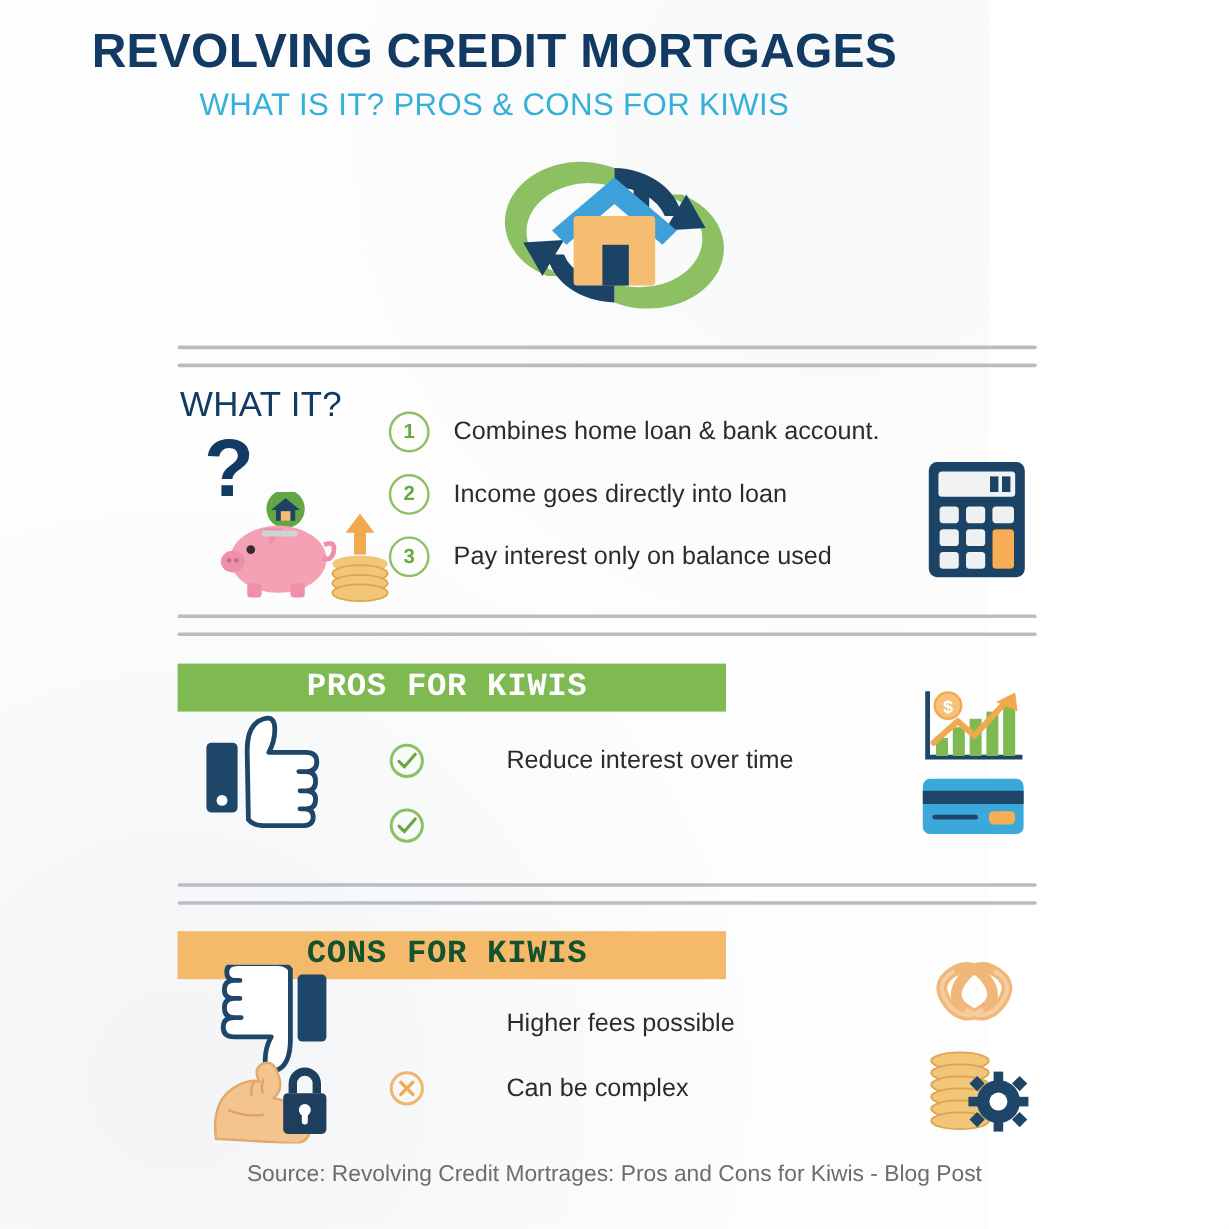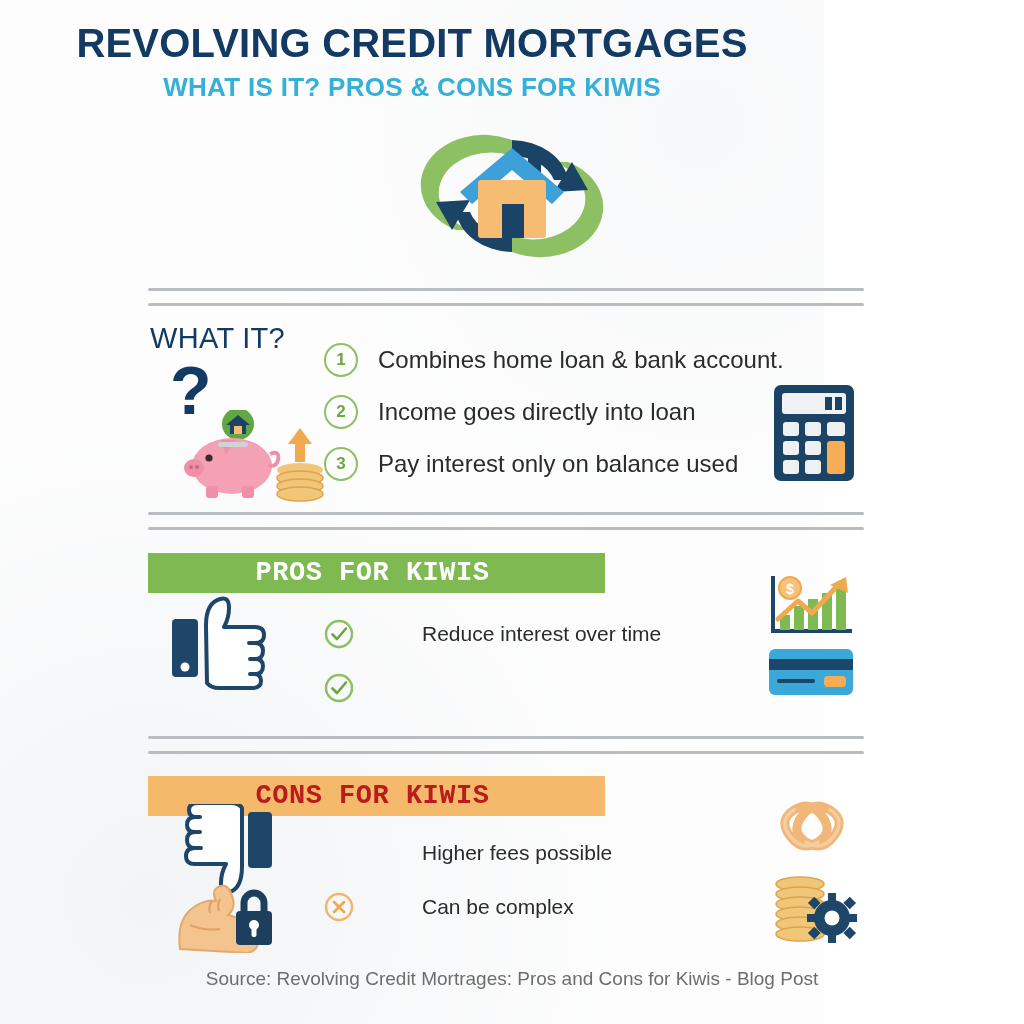--- a/index.html
+++ b/index.html
@@ -17,21 +17,21 @@
       #fdfdfd;
   }
   
   .header{padding-top:22px;text-align:center;}
   .title{
     font-size:40px;font-weight:bold;letter-spacing:.2px;
     color:#123a63;margin:0;line-height:1.08;
     text-shadow:0 1px 0 rgba(255,255,255,.6);
   }
   .subtitle{
-    font-size:26px;font-weight:bold;letter-spacing:.3px;
+    font-size:26px;font-weight:normal;letter-spacing:.3px;
     color:#35b0d8;margin:8px 0 0 0;line-height:1.1;
   }
   
   .hero{position:absolute;left:412px;top:118px;width:200px;height:155px;}
   
   .divider{position:absolute;left:148px;width:716px;}
   .divider .rule{height:3px;background:#b9bcc0;border-radius:2px;}
   .divider .rule+.rule{margin-top:12px;}
   
   .sec-what{position:absolute;left:148px;top:322px;width:724px;height:180px;}
@@ -43,30 +43,30 @@
   .piggy{position:absolute;left:28px;top:88px;width:155px;height:92px;}
   .numlist{position:absolute;left:176px;top:12px;width:460px;}
   .numrow{display:flex;align-items:center;height:52px;}
   .numcircle{
     width:30px;height:30px;border-radius:50%;
     border:2.5px solid #8cc063;color:#6aa83f;
     font-size:17px;font-weight:bold;
     display:flex;align-items:center;justify-content:center;
     flex:0 0 auto;
   }
-  .numtext{margin-left:20px;font-size:24px;color:#2b2b2b;white-space:nowrap;}
+  .numtext{margin-left:20px;font-size:21px;color:#2b2b2b;white-space:nowrap;}
   .calc{position:absolute;left:625px;top:62px;width:82px;height:98px;}
   
   .banner{
     position:absolute;height:40px;line-height:40px;
     font-size:27px;font-weight:bold;letter-spacing:.5px;
     text-align:center;padding-right:8px;box-sizing:border-box;font-family:Liberation Mono, monospace;
   }
   .banner-pros{left:148px;top:553px;width:457px;background:#7eb952;color:#ffffff;}
-  .banner-cons{left:148px;top:776px;width:457px;background:#f5b96b;color:#b91c1c;}
+  .banner-cons{left:148px;top:776px;width:457px;background:#f5b96b;color:#14532d;}
   
   .sec-pros{position:absolute;left:148px;top:553px;width:724px;height:175px;}
   .sec-cons{position:absolute;left:148px;top:776px;width:724px;height:180px;}
   .thumb{position:absolute;left:22px;top:38px;width:110px;height:100px;}
   .thumbdown{position:absolute;left:20px;top:28px;width:110px;height:100px;}
   .bicep{position:absolute;left:20px;top:105px;width:115px;height:72px;}
   .bullets{position:absolute;left:176px;top:54px;width:470px;}
   .bullets-cons{position:absolute;left:176px;top:50px;width:470px;}
   .brow{display:flex;align-items:center;height:54px;gap:48px;}
   .bmark{width:30px;height:30px;flex:0 0 auto;}

